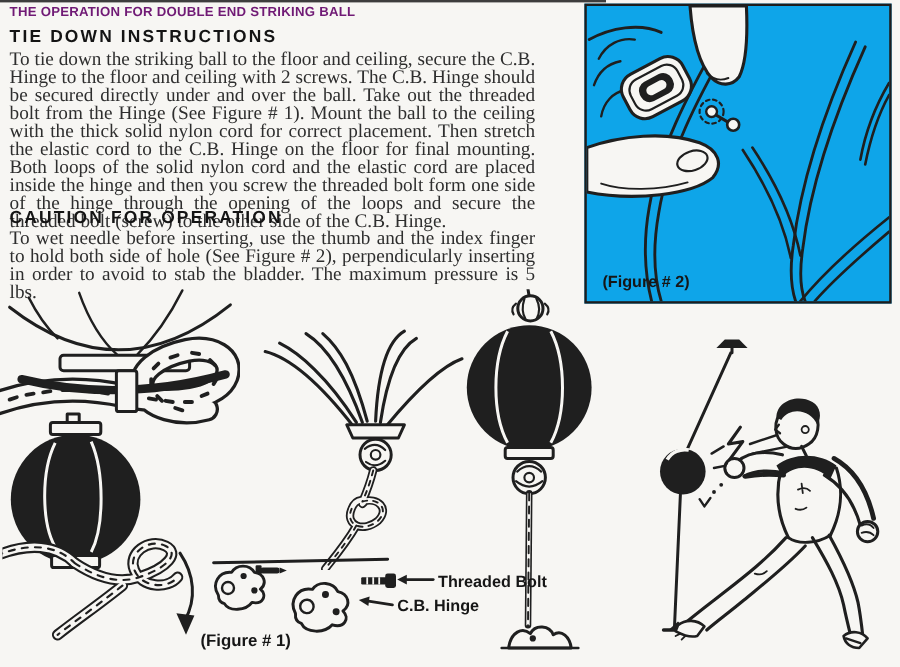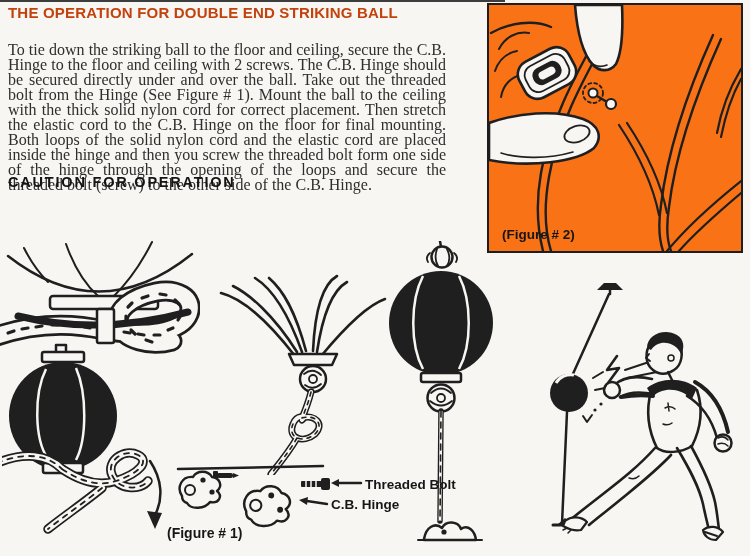--- a/index.html
+++ b/index.html
@@ -1,48 +1,50 @@
 <!DOCTYPE html>
 <html><head>
 <meta charset="utf-8">
 <style>
   html,body{margin:0;padding:0;background:#e8e6e2;}
   .sheet{position:relative;width:750px;height:556px;background:#f7f6f3;overflow:hidden;
          font-family:"Liberation Sans",sans-serif;color:#1f1f1f;}
   .artifact{position:absolute;left:0;top:0;width:505px;height:2px;background:#1c1c1c;opacity:.85;}
-  .title{position:absolute;left:8px;top:4px;width:470px;font-size:15px;font-weight:bold;
-         letter-spacing:.2px;color:#c2410c;}
+  .title{position:absolute;left:8px;top:4px;width:470px;font-size:11px;font-weight:bold;
+         letter-spacing:.2px;color:#701a75;}
   .h2{position:absolute;left:8px;width:460px;font-size:14.5px;font-weight:bold;
       letter-spacing:1.8px;color:#141414;}
   .h2.tiedown{top:23px;}
   .h2.caution{top:174px;}
   .body{position:absolute;left:8px;width:438px;font-family:"Liberation Serif",serif;
         font-size:16px;line-height:15px;color:#2e2e2e;text-align:justify;}
   .body.p1{top:42px;}
   .body.p2{top:191px;}
   .fig2box{position:absolute;left:487px;top:3px;width:256px;height:250px;
-           border:2.5px solid #1d1d1d;background:#f97316;box-sizing:border-box;}
+           border:2.5px solid #1d1d1d;background:#0ea5e9;box-sizing:border-box;}
   .fig2box svg{position:absolute;left:0;top:0;width:100%;height:100%;}
   .figcap{position:absolute;left:13px;bottom:9px;font-size:13.5px;font-weight:bold;color:#161616;}
   .illus{position:absolute;}
   .ink{stroke:#1f1f1f;fill:none;stroke-linecap:round;stroke-linejoin:round;}
   .pf{fill:#f7f6f3;}
   .bf{fill:#1f1f1f;}
   svg text{font-family:"Liberation Sans",sans-serif;font-weight:bold;fill:#161616;}
 </style>
 </head>
 <body>
 
 <div class="sheet">
 
   <div class="artifact"></div>
 
   <div class="title">THE OPERATION FOR DOUBLE END STRIKING BALL</div>
+  <div class="h2 tiedown">TIE DOWN INSTRUCTIONS</div>
   <div class="body p1">To tie down the striking ball to the floor and ceiling, secure the C.B. Hinge to the floor and ceiling with 2 screws.  The C.B. Hinge should be secured directly under and over the ball.  Take out the threaded bolt from the Hinge (See Figure # 1). Mount the ball to the ceiling with the thick solid nylon cord for correct placement.  Then stretch the elastic cord to the C.B. Hinge on the floor for final mounting.  Both loops of the solid nylon cord and the elastic cord are placed inside the hinge and then you screw the threaded bolt form one side of the hinge through the opening of the loops and secure the threaded bolt (screw) to the other side of the C.B. Hinge.</div>
   <div class="h2 caution">CAUTION FOR OPERATION</div>
+  <div class="body p2">To wet needle before inserting, use the thumb and the index finger to hold both side of hole (See Figure # 2), perpendicularly inserting in order to avoid to stab the bladder. The maximum pressure is 5 lbs.</div>
 
   <div class="fig2box">
     <svg viewBox="0 0 252 246">
 
       <path class="ink" stroke-width="2.4" d="M 110,28 C 84,74 60,120 52,168 C 47,196 48,222 54,246"></path>
       <path class="ink" stroke-width="2.4" d="M 118,32 C 92,78 68,124 60,172 C 55,200 56,226 62,246"></path>
       <path class="ink" stroke-width="2.4" d="M 224,30 C 196,92 178,150 172,200 C 169,220 170,234 174,246"></path>
       <path class="ink" stroke-width="2.4" d="M 232,34 C 204,96 186,152 180,202 C 177,222 178,236 182,246"></path>
       <path class="ink" stroke-width="2.2" d="M 252,64 C 240,84 232,106 228,128"></path>
       <path class="ink" stroke-width="2.2" d="M 252,74 C 242,92 236,112 232,132"></path>

